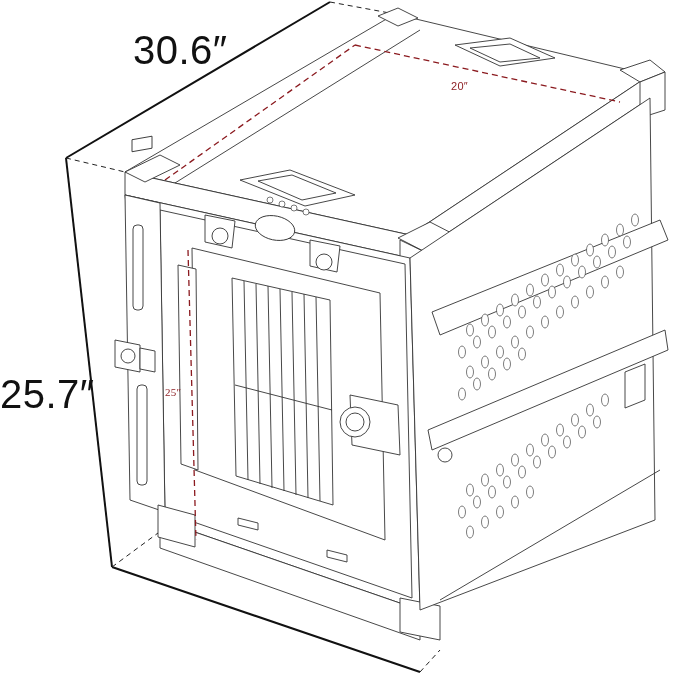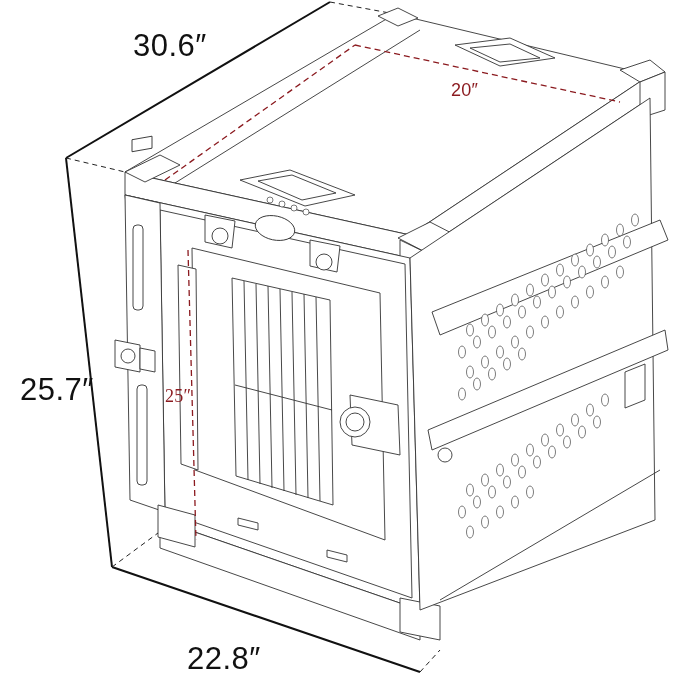--- a/index.html
+++ b/index.html
@@ -1,20 +1,20 @@
 <!DOCTYPE html>
 <html><head>
 <meta charset="utf-8">
 <style>
   html, body { margin: 0; padding: 0; background: #ffffff; }
   body { width: 679px; height: 682px; position: relative; overflow: hidden; font-family: "Liberation Sans", sans-serif; }
   #stage { position: absolute; left: 0; top: 0; width: 679px; height: 682px; }
   .dim-label { position: absolute; font-family: "Liberation Sans", sans-serif; white-space: nowrap; line-height: 1; }
-  .dim-ext { color: #111111; font-size: 31px; letter-spacing: 0.5px; }
-  .dim-int { color: #8b1a1f; font-size: 18px; letter-spacing: 0.3px; }
+  .dim-ext { color: #111111; font-size: 40px; letter-spacing: 0.5px; }
+  .dim-int { color: #8b1a1f; font-size: 11px; letter-spacing: 0.3px; }
   svg .ln { fill: none; stroke: #333; stroke-width: 0.9; }
   svg .ln2 { fill: #fff; stroke: #333; stroke-width: 0.9; }
   svg .thick { fill: none; stroke: #111; stroke-width: 2; }
   svg .dash { fill: none; stroke: #222; stroke-width: 1; stroke-dasharray: 5 4; }
   svg .rdash { fill: none; stroke: #8b1a1f; stroke-width: 1.3; stroke-dasharray: 6 4; }
   svg .hole { fill: #fff; stroke: #444; stroke-width: 0.7; }
 </style>
 </head>
 <body>
 
@@ -190,17 +190,16 @@
 
     <g>
       <line class="rdash" x1="165" y1="180" x2="355" y2="45"></line>
       <line class="rdash" x1="355" y1="45" x2="620" y2="102"></line>
       <line class="rdash" x1="188" y1="250" x2="196" y2="540"></line>
     </g>
   </svg>
 
   
   <div class="dim-label dim-ext" style="left:133px; top:30px;">30.6″</div>
-  <div class="dim-label dim-ext" style="left:0px; top:374px;padding-left:20px;">25.7″</div>
-  <div class="dim-label dim-ext" style="left:187px; top:643px;">22.8″</div>
+  <div class="dim-label dim-ext" style="left:0px; top:374px;">25.7″</div>
   <div class="dim-label dim-int" style="left:451px; top:81px;">20″</div>
   <div class="dim-label dim-int" style="left:165px; top:387px;font-family:Liberation Serif, serif;">25″</div>
 </div>
 
 </body></html>

